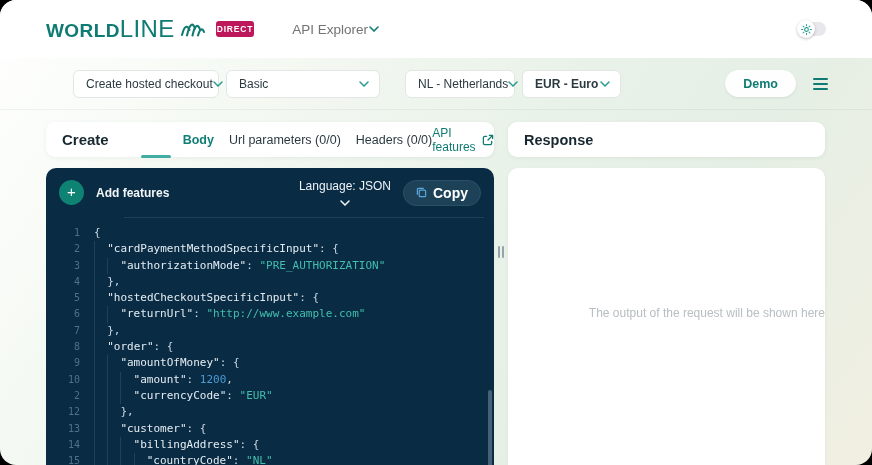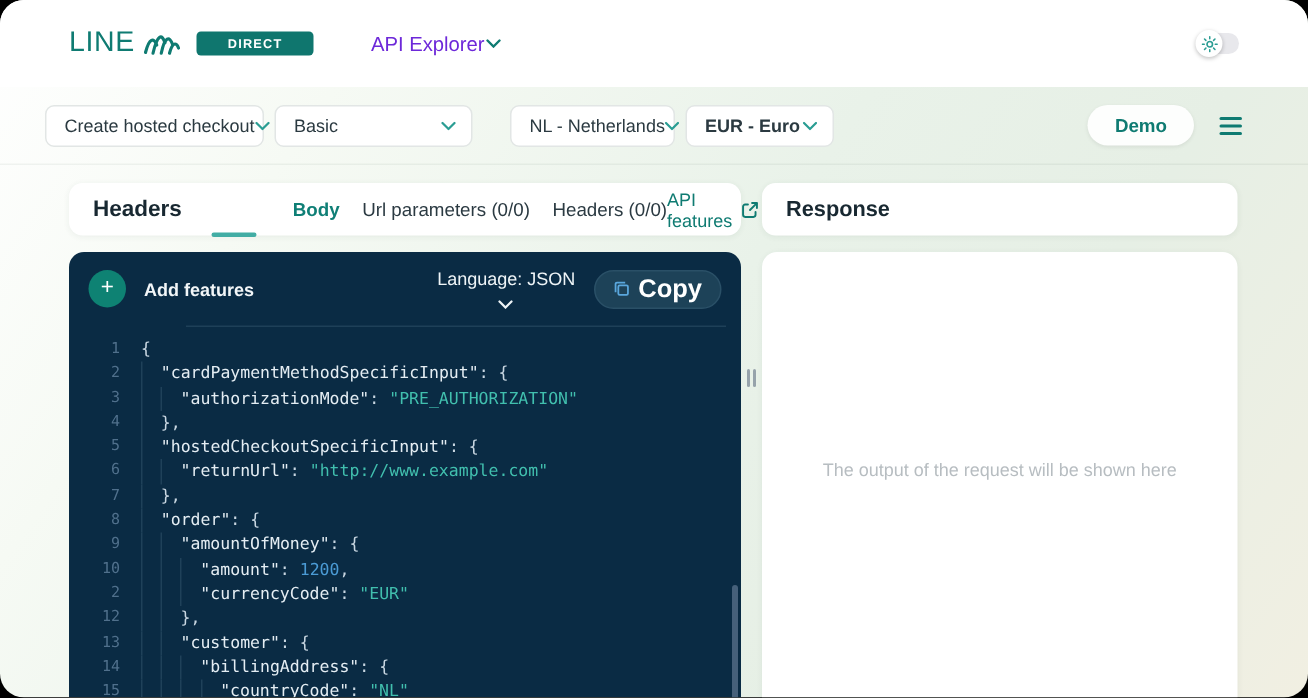--- a/index.html
+++ b/index.html
@@ -7,36 +7,36 @@
   .page{
     position:relative;width:872px;height:465px;overflow:hidden;border-radius:16px;
     font-family:"Liberation Sans",sans-serif;
     background:linear-gradient(125deg,#ffffff 0%,#f6faf4 22%,#e9f2e9 52%,#e6efe5 72%,#f1efe2 100%);
   }
   
   .topbar{position:absolute;top:0;left:0;right:0;height:58px;background:#fff;
     display:flex;align-items:center;padding:0 46px;}
   .logo{display:flex;align-items:baseline;color:#0f7b72;}
   .logo .b{font-size:19px;font-weight:800;letter-spacing:.4px;}
-  .logo .l{font-size:19px;font-weight:300;letter-spacing:.4px;}
+  .logo .l{font-size:24px;font-weight:300;letter-spacing:.4px;}
   .wave{margin-left:5px;align-self:center;}
-  .badge{background:#0f766e;color:#fff;font-size:8.5px;font-weight:700;letter-spacing:.8px;
-    padding:3px 21px;border-radius:3px;margin-left:10px;align-self:center;}
-  .app-select{display:flex;align-items:center;gap:1px;margin-left:38px;color:#6d28d9;
+  .badge{background:#be185d;color:#fff;font-size:8.5px;font-weight:700;letter-spacing:.8px;
+    padding:3px 1px;border-radius:3px;margin-left:10px;align-self:center;}
+  .app-select{display:flex;align-items:center;gap:1px;margin-left:38px;color:#737373;
     font-size:13.5px;font-weight:500;cursor:pointer;}
   .toggle{margin-left:auto;width:27px;height:14px;background:#e8e8ec;border-radius:8px;position:relative;cursor:pointer;}
   .knob{position:absolute;left:-2px;top:-2px;width:18px;height:18px;border-radius:50%;background:#fff;
     box-shadow:0 1px 3px rgba(0,0,0,.25);display:flex;align-items:center;justify-content:center;}
   
   .toolbar{position:absolute;top:58px;left:0;right:0;height:52px;display:flex;align-items:center;
-    padding:0 44px 0 30px;gap:7px;border-bottom:1px solid rgba(30,60,50,.06);}
+    padding:0 44px 0 73px;gap:7px;border-bottom:1px solid rgba(30,60,50,.06);}
   .chip{height:28px;background:#fff;border:1px solid #e2e6e5;border-radius:6px;display:flex;
     align-items:center;justify-content:space-between;padding:0 10px 0 12px;font-size:12px;color:#2b3a41;cursor:pointer;}
   .chip .cv{white-space:nowrap;}
-  .w1{width:146px;}.w2{width:132px;margin-left:0;}.w3{width:110px;margin-left:18px;}.w4{width:99px;font-weight:bold;}
+  .w1{width:146px;}.w2{width:154px;margin-left:0;}.w3{width:110px;margin-left:18px;}.w4{width:99px;font-weight:bold;}
   .demo-btn{margin-left:auto;background:#fdfefd;color:#0f7b72;font-size:12.5px;font-weight:700;
     border:none;border-radius:14px;height:27px;padding:0 18px;box-shadow:0 1px 3px rgba(0,0,0,.08);cursor:pointer;}
   .burger{margin-left:10px;display:flex;flex-direction:column;gap:3px;cursor:pointer;}
   .burger i{display:block;width:15px;height:2px;background:#0f7b72;border-radius:1px;}
   
   .card{position:absolute;background:#fff;border-radius:9px;box-shadow:0 1px 4px rgba(40,70,60,.07);
     display:flex;align-items:center;}
   .req-card{left:46px;top:122px;width:448px;height:35px;padding:0 16px;}
   .req-title{font-size:15px;font-weight:700;color:#182831;}
   .vdiv{width:1px;height:18px;background:#e4e8ea;margin:0 15px;}
@@ -49,48 +49,49 @@
   .resp-title{font-size:14.5px;font-weight:700;color:#182831;}
   
   .editor{position:absolute;left:46px;top:168px;width:448px;bottom:0;background:#0a2b44;
     border-radius:10px 10px 0 0;color:#d5e1ea;}
   .ed-header{height:49px;display:flex;align-items:center;padding:0 13px;}
   .plus-btn{width:25px;height:25px;border-radius:50%;background:#0e8273;border:none;color:#fff;
     font-size:15px;line-height:1;display:flex;align-items:center;justify-content:center;cursor:pointer;padding:0 0 2px 0;}
   .add-label{margin-left:12px;font-size:12px;font-weight:600;color:#f2f6f8;}
   .lang{margin-left:auto;display:flex;align-items:center;gap:7px;font-size:12px;color:#eef4f7;cursor:pointer;flex-direction:column;}
   .copy-btn{margin-left:12px;height:26px;border-radius:13px;background:#1d4258;border:1px solid #2a5067;
-    color:#fff;font-size:17px;font-weight:700;display:flex;align-items:center;gap:6px;padding:12px 12px;cursor:pointer;}
+    color:#fff;font-size:14px;font-weight:700;display:flex;align-items:center;gap:6px;padding:12px 12px;cursor:pointer;}
   .ed-divider{position:absolute;top:49px;left:78px;right:10px;height:1px;background:#1e4058;}
   .code{position:absolute;top:57px;left:0;right:8px;bottom:0;overflow:hidden;
     font-family:"DejaVu Sans Mono",monospace;font-size:11px;line-height:16.3px;}
   .cl{display:flex;white-space:pre;}
   .ln{width:48px;text-align:right;padding-right:14px;color:#50708c;font-size:10px;flex:none;}
   .cb{white-space:pre;}
   .guide{display:inline-block;width:13.2px;border-left:1px solid #1f4159;height:16.3px;vertical-align:top;}
   .tk-p{color:#c9d7e2;}
   .tk-k{color:#e4edf3;}
   .tk-s{color:#41bfae;}
   .tk-n{color:#4b9bd5;}
   .ed-scrollbar{position:absolute;right:2px;top:222px;width:4px;height:218px;border-radius:2px;background:#46607a;}
   
   .resp-body{position:absolute;left:508px;top:168px;width:317px;bottom:0;background:#fff;
     border-radius:10px 10px 0 0;box-shadow:0 1px 4px rgba(40,70,60,.06);}
-  .placeholder{position:absolute;top:138px;left:0;right:0;text-align:center;font-size:12px;color:#b7bdc1;}
+  .placeholder{position:absolute;top:138px;left:0;right:0;text-align:right;font-size:12px;color:#b7bdc1;}
   .resize-handle{position:absolute;left:498px;top:246px;display:flex;gap:2px;cursor:col-resize;}
   .resize-handle i{display:block;width:2px;height:12px;background:#97a3ab;border-radius:1px;}
   svg{display:block;}
 </style>
 </head>
 <body>
 
 <div class="page">
 
   <div class="topbar">
     <div class="logo">
+      <span class="b">WORLD</span>
         <span class="l">LINE</span>
       <span class="wave">
         <svg width="26" height="18" viewBox="0 0 26 18">
           <g stroke="#0f7b72" stroke-width="2.1" fill="none" stroke-linecap="round">
             <path d="M2 15 C4.5 5, 7.5 5, 9.5 10"></path>
             <path d="M7 15.5 C10 2.5, 13 2.5, 15 8.5"></path>
             <path d="M12.5 15.5 C15 4, 18 4, 20 9.5"></path>
             <path d="M18 15.5 C20 8, 22.5 8, 24 12"></path>
           </g>
         </svg>
@@ -154,21 +155,21 @@
     </div>
     <button class="demo-btn">Demo</button>
     <div class="burger">
         <i></i>
         <i></i>
         <i></i>
       </div>
   </div>
 
   <div class="card req-card">
-    <span class="req-title">Headers</span>
+    <span class="req-title">Create</span>
     <span class="vdiv"></span>
     <div class="tabs">
       <span class="tab active">Body</span>
       <span class="tab">Url parameters (0/0)</span>
       <span class="tab">Headers (0/0)</span>
     </div>
     <span class="tab-underline"></span>
     <div class="api-ref">
       <span>API features</span>
       <span>

